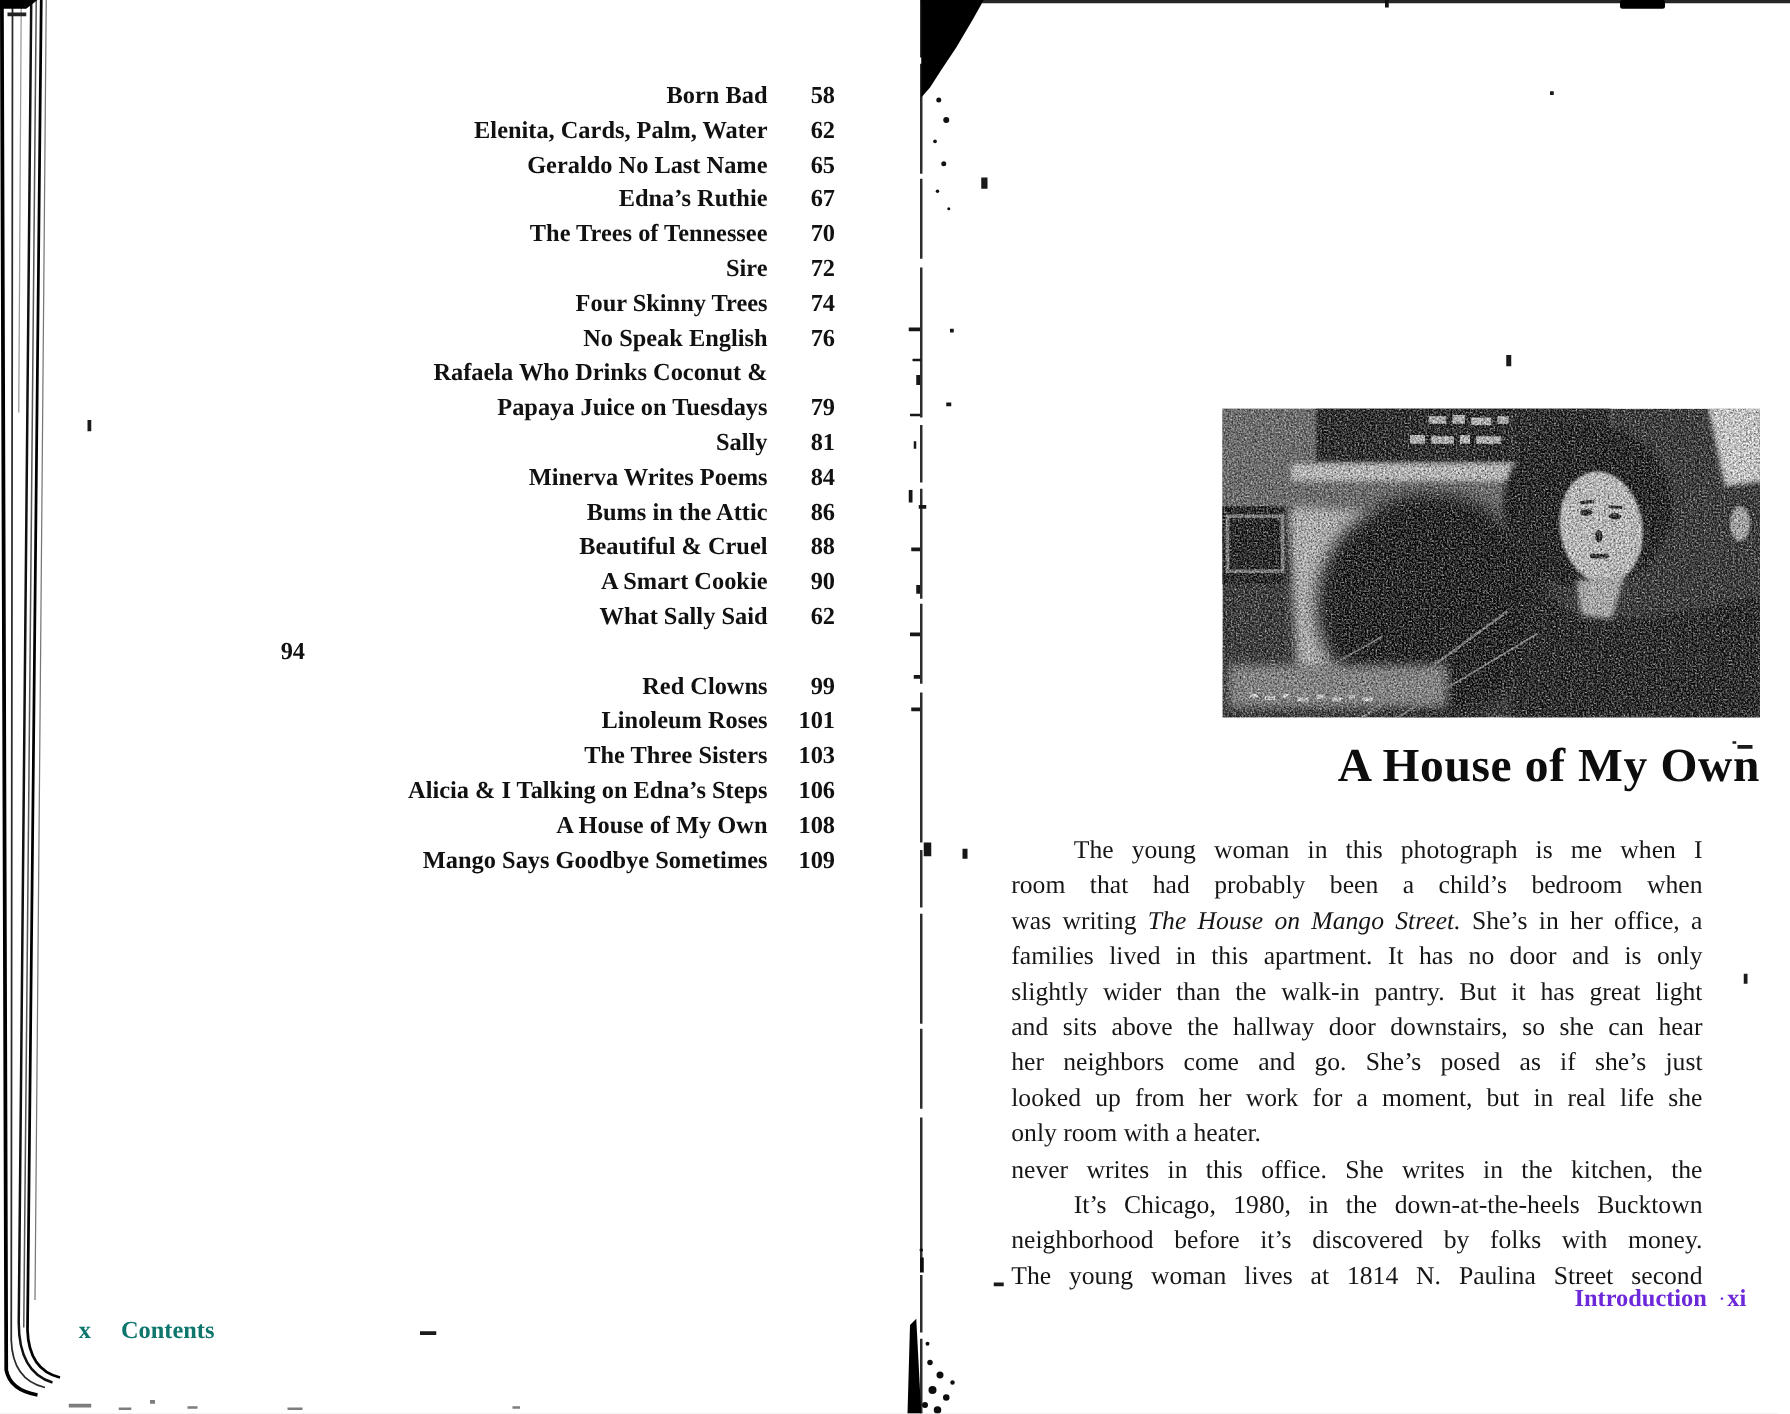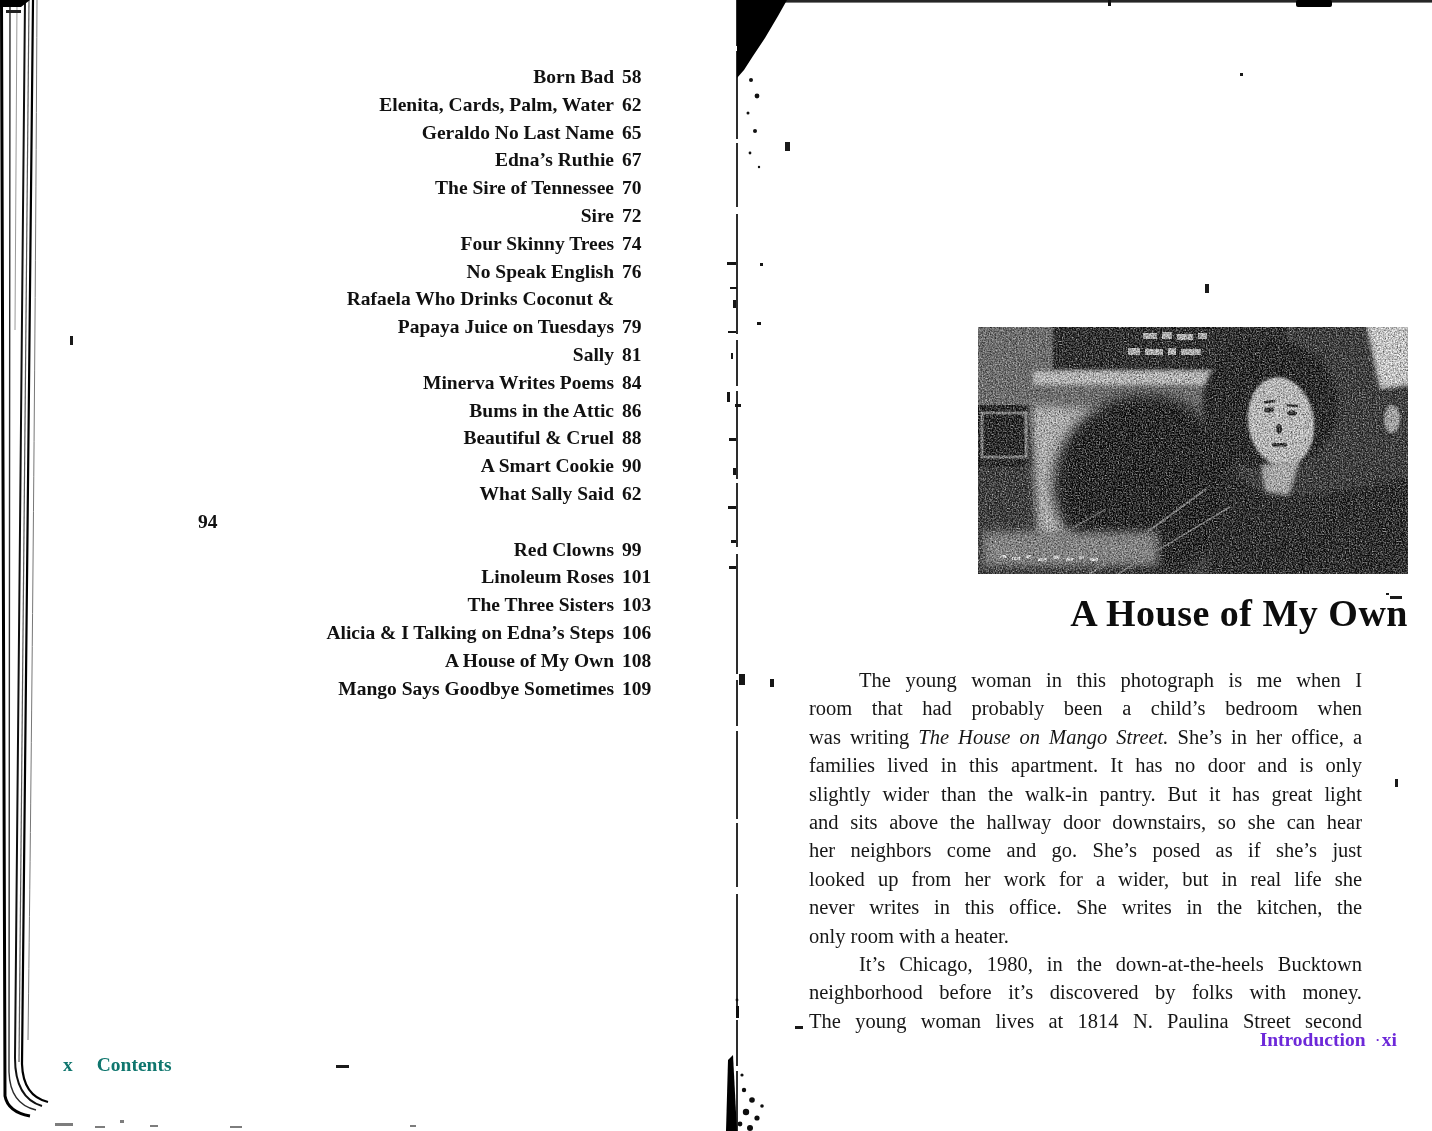--- a/index.html
+++ b/index.html
@@ -7,21 +7,21 @@
     position:relative;width:1432px;height:1131px;background:#ffffff;
     overflow:hidden;font-family:Liberation Serif, serif;color:#141414;
   }
   
   .toc{
     position:absolute;top:63px;left:190px;width:478px;
     font-size:19.5px;font-weight:700;line-height:27.8px;color:#111;
   }
   .toc-row{display:flex;}
   .toc-title{flex:1;text-align:right;white-space:nowrap;}
-  .toc-page{width:46px;margin-left:8px;}
+  .toc-page{width:46px;text-align:right;margin-left:8px;}
   
   .footer-left{
     position:absolute;left:63px;top:1054px;font-size:19.5px;font-weight:700;color:#0f766e;
   }
   .footer-left .folio{margin-right:24px;}
   .footer-right{
     position:absolute;right:35px;top:1029px;font-size:19.5px;font-weight:700;color:#6d28d9;
   }
   .footer-right .sep{margin:0 2px 0 10px;font-size:13px;vertical-align:2px;}
   
@@ -61,21 +61,21 @@
       </div>
       <div class="toc-row">
         <span class="toc-title">Geraldo No Last Name</span>
         <span class="toc-page">65</span>
       </div>
       <div class="toc-row">
         <span class="toc-title">Edna’s Ruthie</span>
         <span class="toc-page">67</span>
       </div>
       <div class="toc-row">
-        <span class="toc-title">The Sire of Tennessee</span>
+        <span class="toc-title">The Trees of Tennessee</span>
         <span class="toc-page">70</span>
       </div>
       <div class="toc-row">
         <span class="toc-title">Sire</span>
         <span class="toc-page">72</span>
       </div>
       <div class="toc-row">
         <span class="toc-title">Four Skinny Trees</span>
         <span class="toc-page">74</span>
       </div>
@@ -228,23 +228,23 @@
   <h1 class="chapter-title">A House of My Own</h1>
 
   <div class="bodytext">
       <div class="bline indent"><span>The young woman in this photograph is me when I</span></div>
       <div class="bline"><span>room that had probably been a child’s bedroom when</span></div>
       <div class="bline"><span>was writing </span><i>The House on Mango Street.</i><span> She’s in her office, a</span></div>
       <div class="bline"><span>families lived in this apartment. It has no door and is only</span></div>
       <div class="bline"><span>slightly wider than the walk-in pantry. But it has great light</span></div>
       <div class="bline"><span>and sits above the hallway door downstairs, so she can hear</span></div>
       <div class="bline"><span>her neighbors come and go. She’s posed as if she’s just</span></div>
-      <div class="bline"><span>looked up from her work for a wider, but in real life she</span></div>
+      <div class="bline"><span>looked up from her work for a moment, but in real life she</span></div>
+      <div class="bline pend"><span>only room with a heater.</span></div>
       <div class="bline"><span>never writes in this office. She writes in the kitchen, the</span></div>
-      <div class="bline pend"><span>only room with a heater.</span></div>
       <div class="bline indent"><span>It’s Chicago, 1980, in the down-at-the-heels Bucktown</span></div>
       <div class="bline"><span>neighborhood before it’s discovered by folks with money.</span></div>
       <div class="bline"><span>The young woman lives at 1814 N. Paulina Street second</span></div>
     </div>
 
   <div class="footer-right">
     <span>Introduction</span><span class="sep">·</span><span>xi</span>
   </div>
 
   <svg class="artifacts" viewBox="0 0 1432 1131" xmlns="http://www.w3.org/2000/svg">

